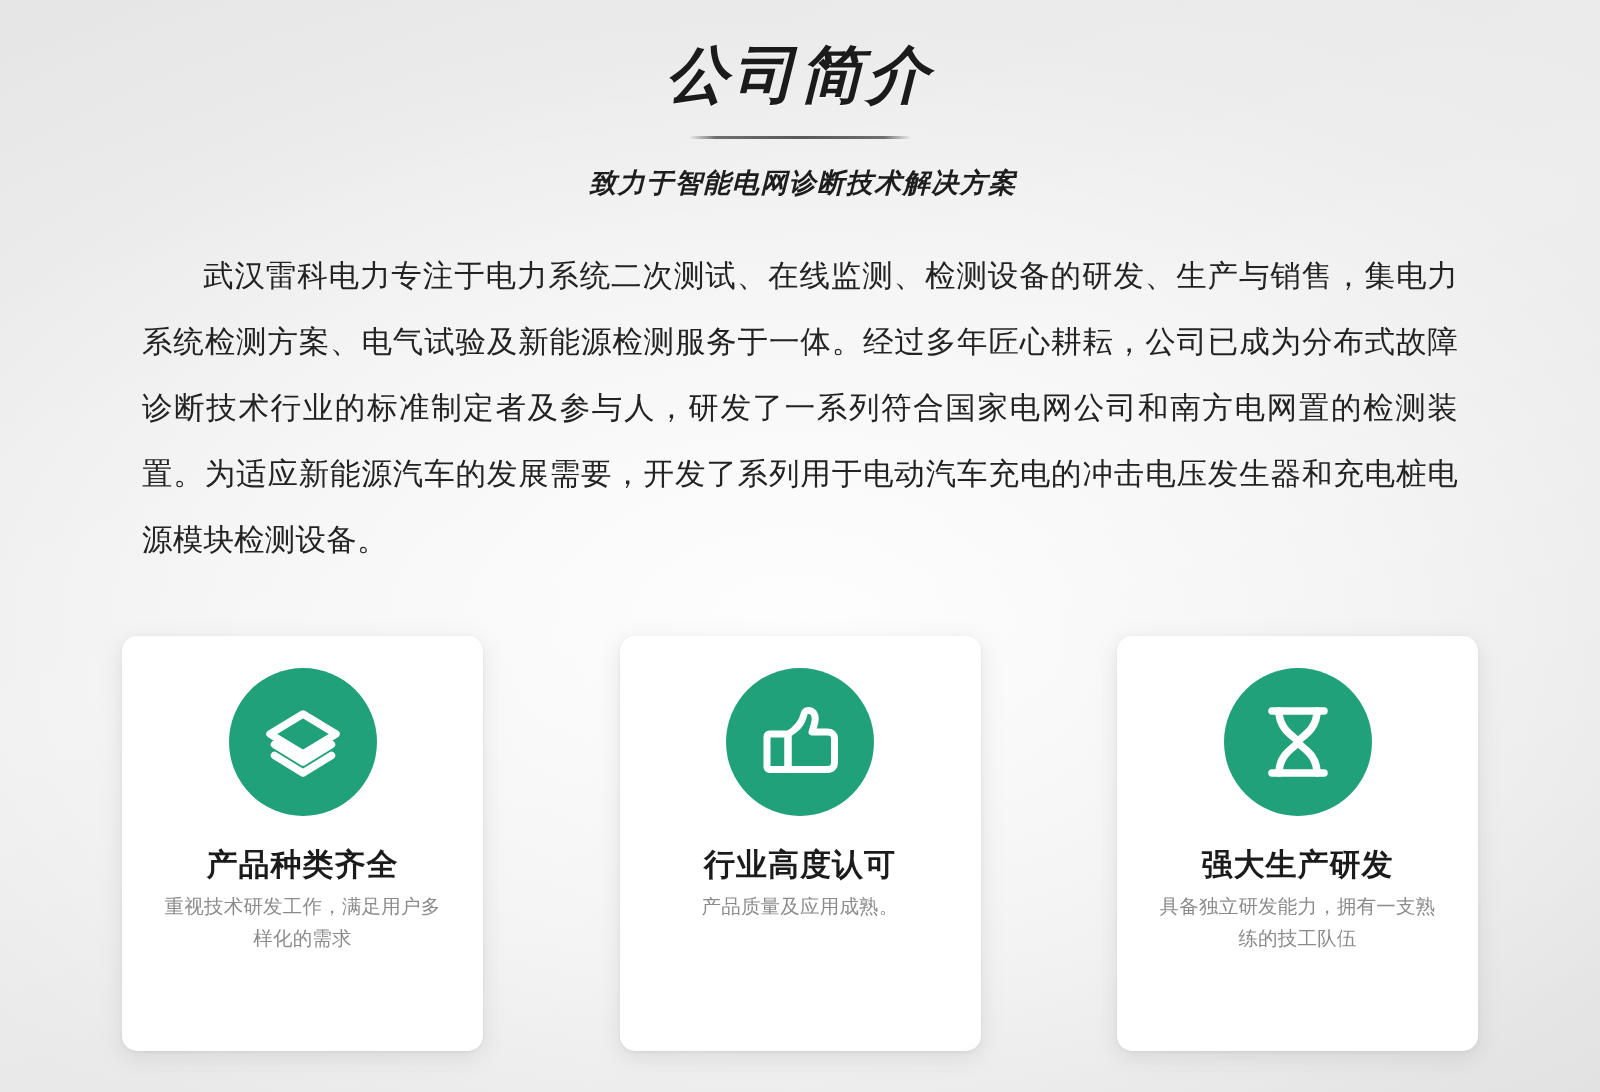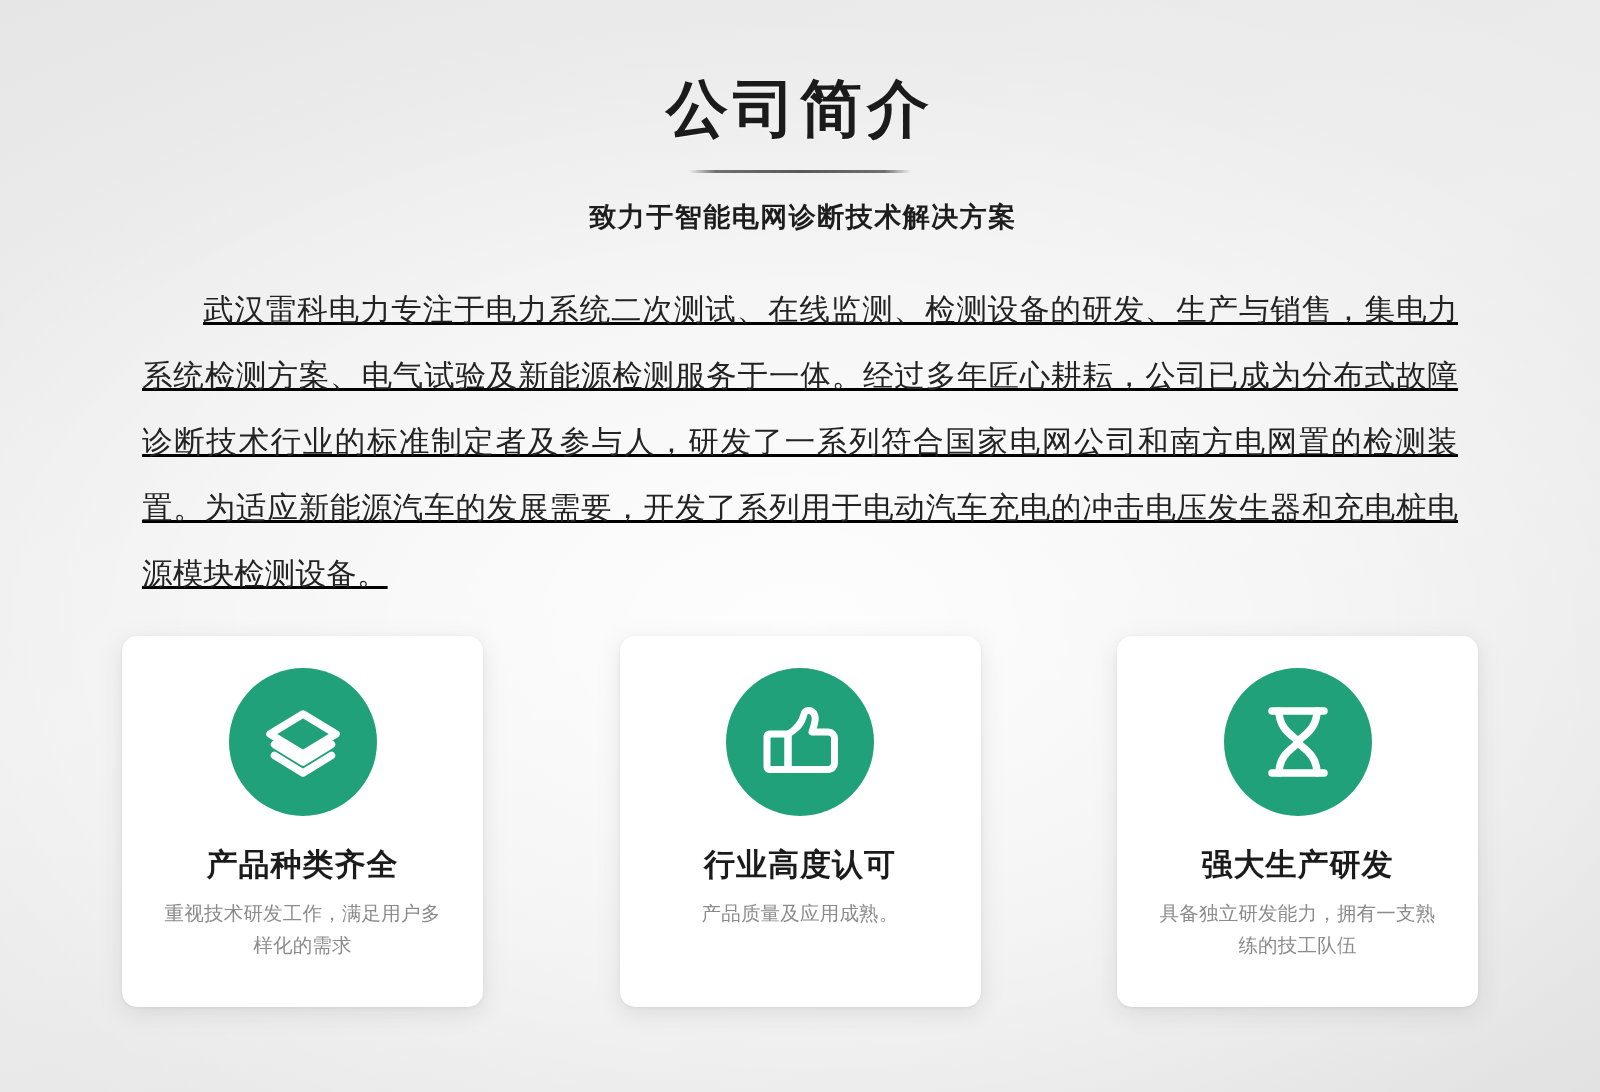--- a/index.html
+++ b/index.html
@@ -21,21 +21,22 @@
     height: 1092px;
     box-sizing: border-box;
     background:
       radial-gradient(ellipse 1500px 900px at 50% 58%, rgba(255,255,255,0.95) 0%, rgba(255,255,255,0.55) 38%, rgba(255,255,255,0.12) 66%, rgba(255,255,255,0) 85%),
       linear-gradient(160deg, #e6e6e6 0%, #e9e9e9 22%, #ececec 45%, #e6e6e6 70%, #e0e0e0 100%);
   }
 
   
   .header {
     text-align: center;
-    padding-top: 72px;
+    padding-top: 38px;
+    font-style: italic;
   }
 
   .page-title {
     font-size: 62px;
     font-weight: bold;
     color: #1b1b1b;
     letter-spacing: 5px;
     line-height: 1.18;
     margin: 0;
     text-shadow: 0 1px 0 rgba(255,255,255,0.7);
@@ -54,21 +55,20 @@
     font-weight: bold;
     color: #1d1d1d;
     letter-spacing: 1.5px;
     margin: 26px 0 0 6px;
   }
 
   
   .intro-wrap {
     margin: 42px auto 0 auto;
     width: 1316px;
-    text-decoration: underline;
   }
 
   .intro-text {
     font-size: 30.5px;
     line-height: 66px;
     color: #232323;
     text-align: justify;
     text-align-last: left;
     text-indent: 61px;
     letter-spacing: 0.2px;
@@ -80,21 +80,21 @@
     position: absolute;
     left: 122px;
     top: 636px;
     width: 1356px;
     display: flex;
     justify-content: space-between;
   }
 
   .card {
     width: 361px;
-    height: 371px;
+    height: 415px;
     box-sizing: border-box;
     background: #ffffff;
     border-radius: 15px;
     box-shadow: 0 6px 22px rgba(120,120,120,0.18), 0 1px 3px rgba(120,120,120,0.12);
     display: flex;
     flex-direction: column;
     align-items: center;
     padding-top: 32px;
   }
 
@@ -120,21 +120,21 @@
     letter-spacing: 1px;
     margin-top: 28px;
     text-align: center;
   }
 
   .card-desc {
     font-size: 19.5px;
     line-height: 32px;
     color: #8b8b8b;
     text-align: center;
-    margin-top: 12px;
+    margin-top: 5px;
     width: 292px;
     letter-spacing: 0.2px;
   }
 </style>
 </head>
 <body>
 
 <div id="page">
 
   <div class="header">

